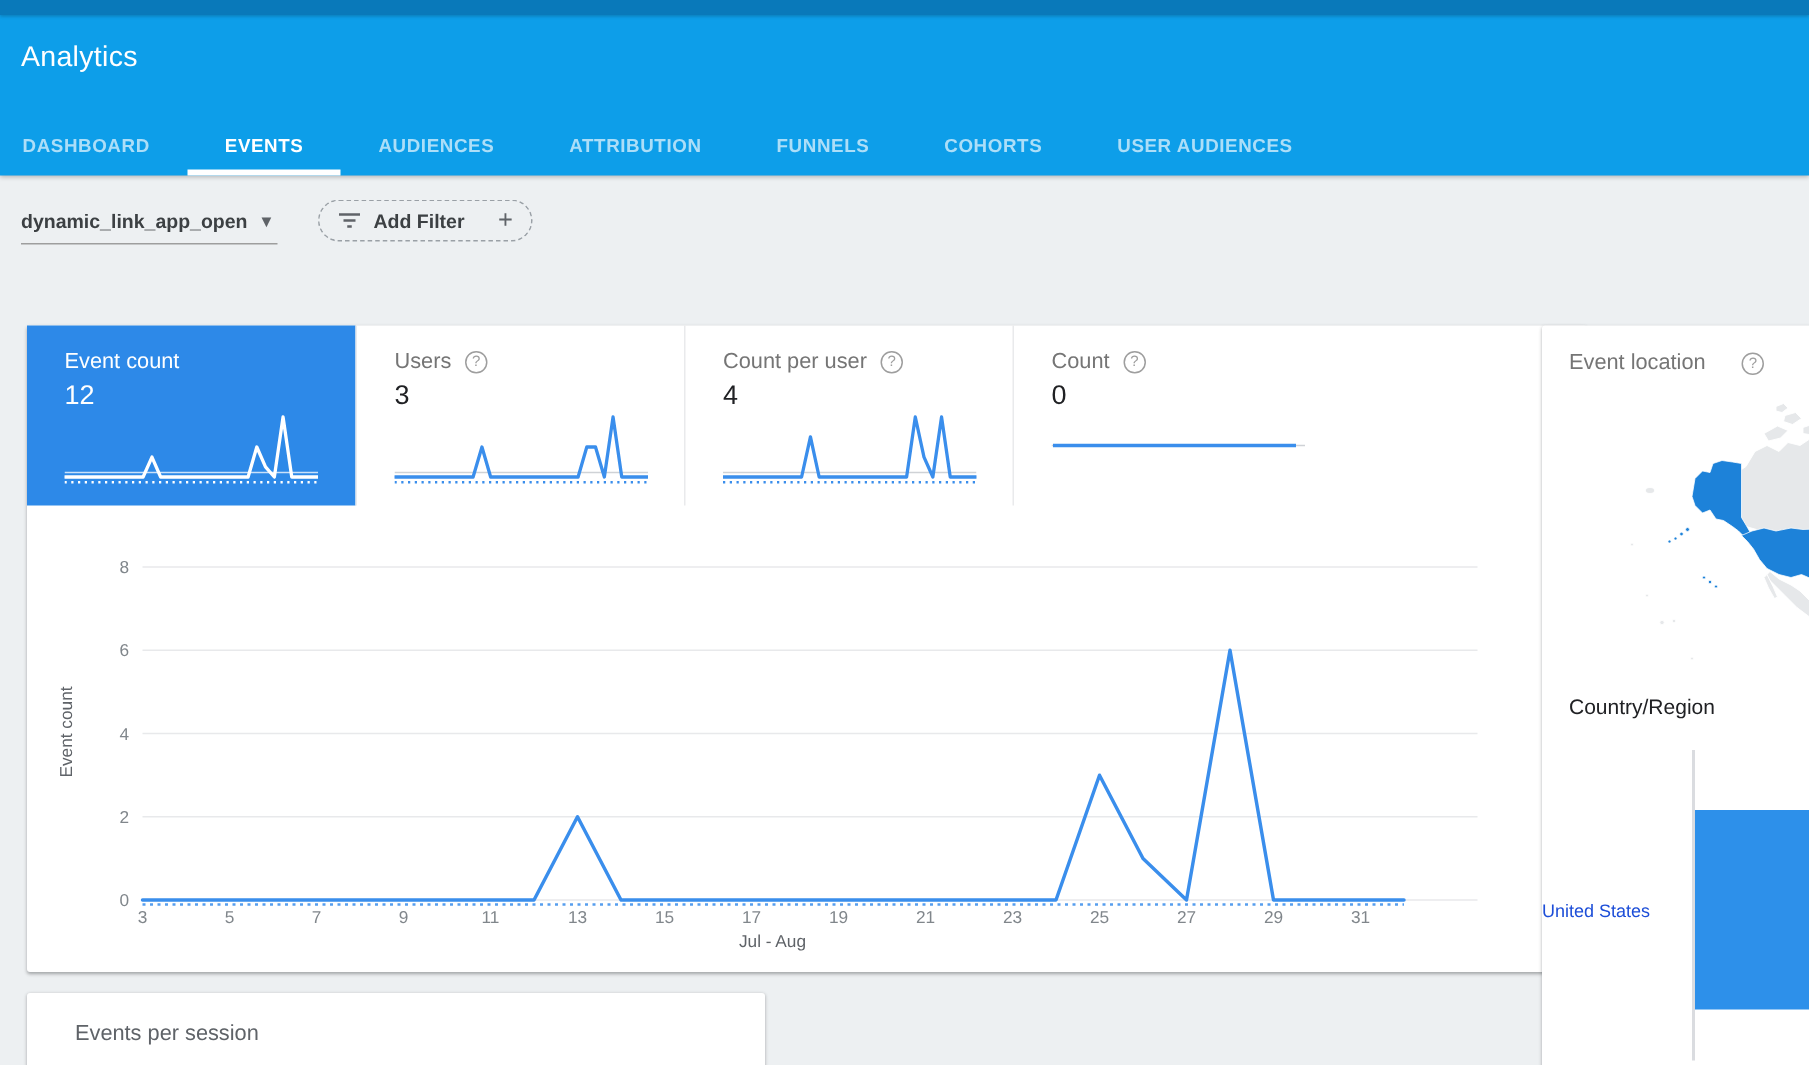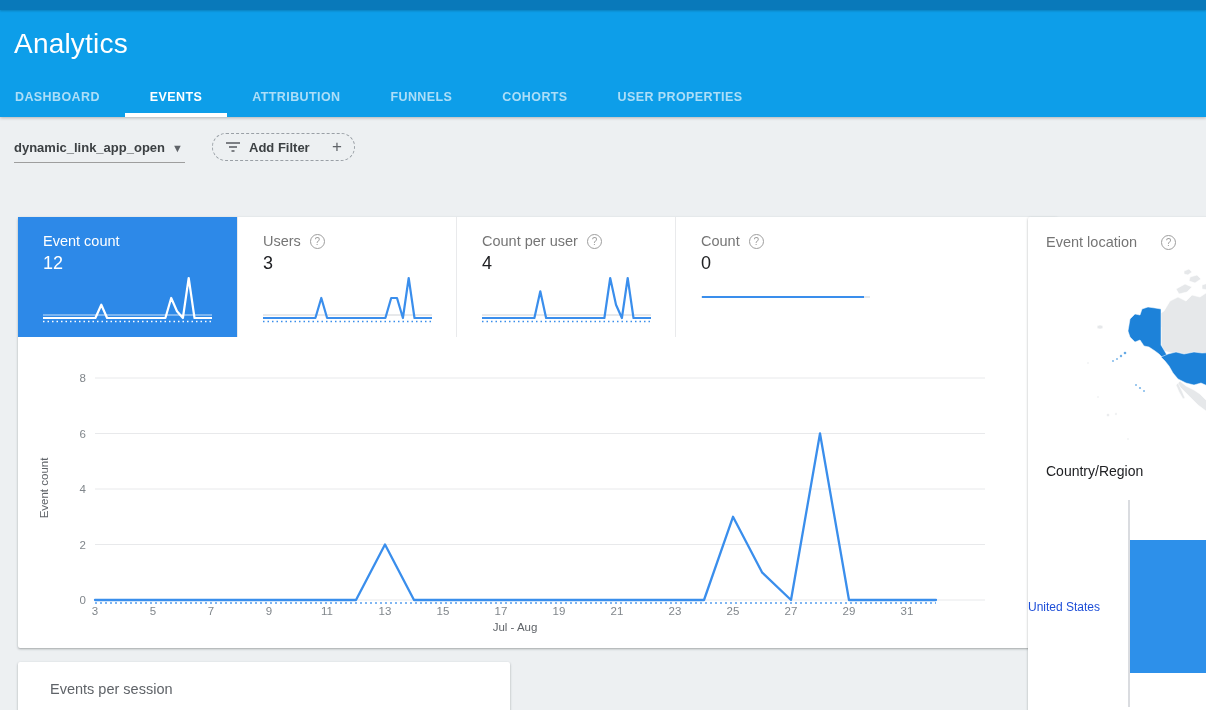--- a/index.html
+++ b/index.html
@@ -4,21 +4,21 @@
 <style>
   * { margin:0; padding:0; box-sizing:border-box; }
   html,body { width:1206px; height:710px; overflow:hidden; background:#edf0f2;
     font-family:"Liberation Sans", sans-serif; position:relative; }
 
   
   .app-header { position:absolute; left:0; top:0; width:1206px; height:117px;
     background:#0d9ee9; box-shadow:0 1px 3px rgba(0,0,0,.25); }
   .top-strip { position:absolute; left:0; top:0; width:100%; height:10px;
     background:#0979ba; box-shadow:0 1px 2px rgba(0,0,0,.2); }
-  .app-title { position:absolute; left:14px; top:28px; color:#fff; font-size:28px;
+  .app-title { position:absolute; left:14px; top:28px; color:#fff; font-size:19px;
     font-weight:400; letter-spacing:.2px; }
   .tabs { position:absolute; left:-10px; bottom:0; height:40px; display:flex; }
   .tab { position:relative; height:40px; display:flex; align-items:center;
     padding:0 25px; color:rgba(255,255,255,.66); font-size:12.5px; font-weight:700;
     letter-spacing:.4px; cursor:pointer; white-space:nowrap; }
   .tab.active { color:#fff; }
   .tab.active::after { content:""; position:absolute; left:0; right:0; bottom:0;
     height:4px; background:#fff; }
 
   
@@ -81,24 +81,25 @@
 </style>
 </head>
 <body>
 
 <div class="app-header">
   <div class="top-strip"></div>
   <div class="app-title">Analytics</div>
   <div class="tabs">
     <div class="tab">DASHBOARD</div>
     <div class="tab active">EVENTS</div>
+    <div class="tab">AUDIENCES</div>
     <div class="tab">ATTRIBUTION</div>
     <div class="tab">FUNNELS</div>
     <div class="tab">COHORTS</div>
-    <div class="tab">USER PROPERTIES</div>
+    <div class="tab">USER AUDIENCES</div>
   </div>
 </div>
 
 <div class="filter-bar">
   <div class="event-select">
     <span class="val">dynamic_link_app_open</span>
     <span class="arrow">▼</span>
   </div>
   <div class="add-filter">
     <svg width="16" height="14" viewBox="0 0 16 14">

